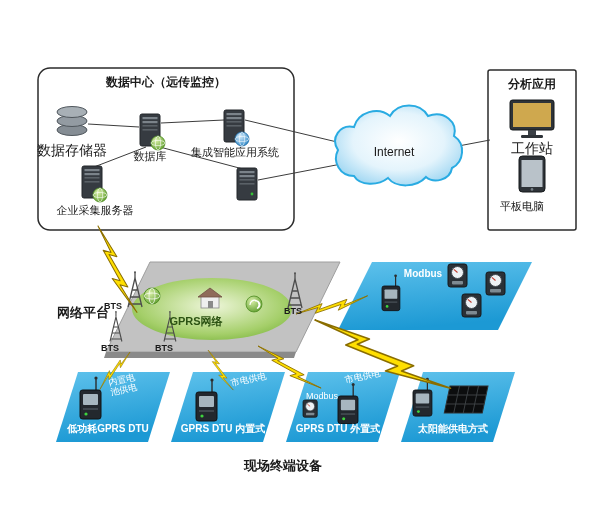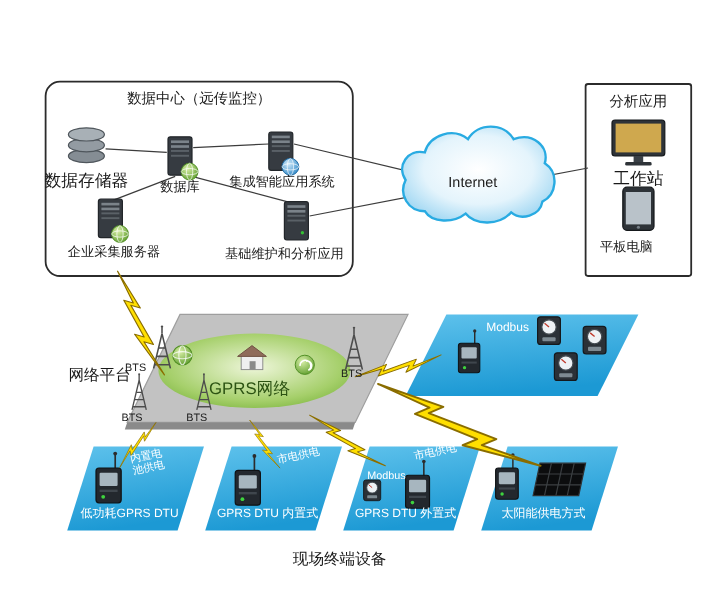--- a/index.html
+++ b/index.html
@@ -1,20 +1,20 @@
 <!DOCTYPE html>
 <html><head>
 <meta charset="utf-8">
 <style>
   html,body{margin:0;padding:0;background:#fff;}
   .stage{position:relative;width:600px;height:512px;background:#fff;overflow:hidden;
          font-family:"Liberation Sans","DejaVu Sans",sans-serif;}
   .stage svg{position:absolute;left:0;top:0;}
   .lbl{position:absolute;text-align:center;color:#1a1a1a;line-height:1.15;white-space:normal;}
-  .b{font-weight:normal;}
+  .b{font-weight:bold;}
   .w{color:#ffffff;}
   .rot{transform:rotate(-12deg);transform-origin:left top;}
 </style>
 </head>
 <body>
 
 <div class="stage">
 
 <svg width="600" height="512" viewBox="0 0 600 512" xmlns="http://www.w3.org/2000/svg" xmlns:xlink="http://www.w3.org/1999/xlink">
   <defs>
@@ -191,30 +191,29 @@
   <use href="#bolt" xlink:href="#bolt" transform="translate(258,346) rotate(-30) scale(0.8)"></use>
   <use href="#bolt" xlink:href="#bolt" transform="translate(208,350) rotate(-6) scale(0.5)"></use>
   <use href="#bolt" xlink:href="#bolt" transform="translate(130,352) rotate(65) scale(0.51)"></use>
 </svg>
 
 <div class="lbl b" style="left:38px;top:76px;width:256px;font-size:12px">数据中心（远传监控）</div>
 <div class="lbl" style="left:30px;top:142px;width:84px;font-size:14px">数据存储器</div>
 <div class="lbl" style="left:118px;top:150px;width:64px;font-size:11px">数据库</div>
 <div class="lbl" style="left:172px;top:146px;width:126px;font-size:11px">集成智能应用系统</div>
 <div class="lbl" style="left:40px;top:204px;width:110px;font-size:11px">企业采集服务器</div>
-<div class="lbl" style="left:172px;top:206px;width:130px;font-size:11px">基础维护和分析应用</div>
 
 <div class="lbl" style="left:354px;top:146px;width:80px;font-size:12px">Internet</div>
 
 <div class="lbl b" style="left:488px;top:78px;width:88px;font-size:12px">分析应用</div>
 <div class="lbl" style="left:488px;top:140px;width:88px;font-size:14px">工作站</div>
 <div class="lbl" style="left:488px;top:200px;width:68px;font-size:11px">平板电脑</div>
 
 <div class="lbl b" style="left:44px;top:306px;width:78px;font-size:13px">网络平台</div>
-<div class="lbl b" style="left:158px;top:315px;width:100px;font-size:14px;color:#2c5313">GPRS网络</div>
+<div class="lbl b" style="left:146px;top:315px;width:100px;font-size:11px;color:#2c5313">GPRS网络</div>
 
 <div class="lbl b" style="left:100px;top:301px;width:26px;font-size:9px">BTS</div>
 <div class="lbl b" style="left:97px;top:343px;width:26px;font-size:9px">BTS</div>
 <div class="lbl b" style="left:151px;top:343px;width:26px;font-size:9px">BTS</div>
 <div class="lbl b" style="left:280px;top:306px;width:26px;font-size:9px">BTS</div>
 
 <div class="lbl b w" style="left:388px;top:268px;width:70px;font-size:10px">Modbus</div>
 
 <div class="lbl w rot" style="left:106px;top:378px;width:30px;font-size:9px">内置电池供电</div>
 <div class="lbl w rot" style="left:226px;top:379px;width:44px;font-size:9px">市电供电</div>

